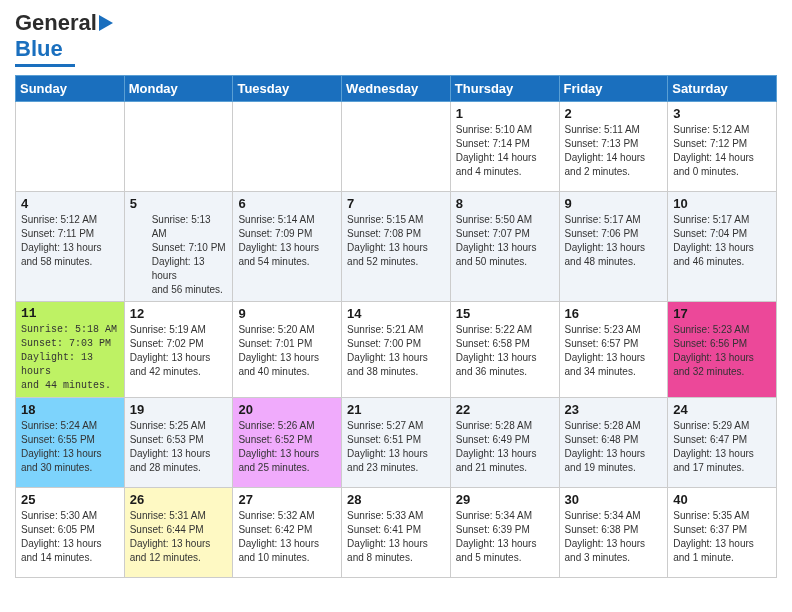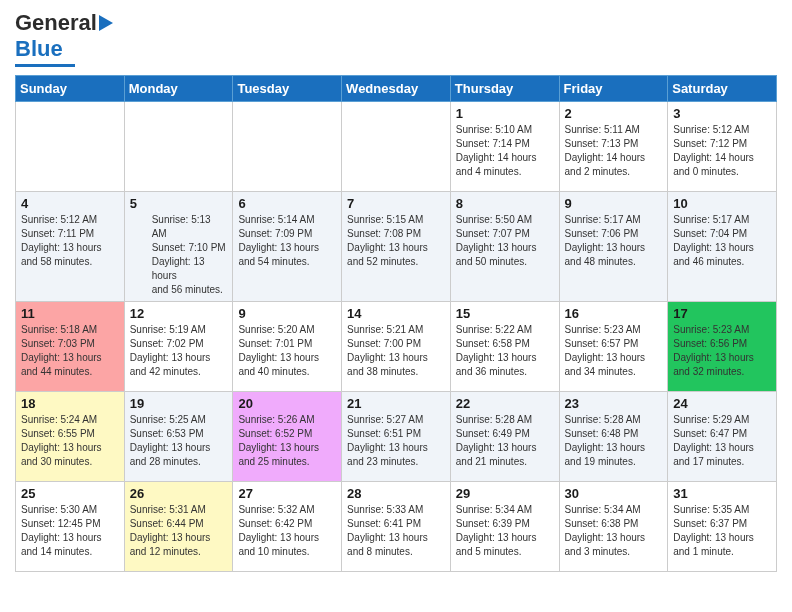--- a/index.html
+++ b/index.html
@@ -208,21 +208,21 @@
           </td>
           <td style="background: rgb(240, 244, 249);">
             <div class="day-number">10</div>
             <div class="day-info" style="white-space: pre-line;">Sunrise: 5:17 AM
 Sunset: 7:04 PM
 Daylight: 13 hours
 and 46 minutes.</div>
           </td>
         </tr>
         <tr>
-          <td style="background: #fca5a5;">
+          <td style="background: #bef264; font-family: Liberation Mono, monospace;">
             <div class="day-number">11</div>
             <div class="day-info" style="white-space: pre-line;">Sunrise: 5:18 AM
 Sunset: 7:03 PM
 Daylight: 13 hours
 and 44 minutes.</div>
           </td>
           <td style="background: rgb(255, 255, 255);">
             <div class="day-number">12</div>
             <div class="day-info" style="white-space: pre-line;">Sunrise: 5:19 AM
 Sunset: 7:02 PM
@@ -250,30 +250,30 @@
 Daylight: 13 hours
 and 36 minutes.</div>
           </td>
           <td style="background: rgb(255, 255, 255);">
             <div class="day-number">16</div>
             <div class="day-info" style="white-space: pre-line;">Sunrise: 5:23 AM
 Sunset: 6:57 PM
 Daylight: 13 hours
 and 34 minutes.</div>
           </td>
-          <td style="background: #22c55e;">
+          <td style="background: #ec4899;">
             <div class="day-number">17</div>
             <div class="day-info" style="white-space: pre-line;">Sunrise: 5:23 AM
 Sunset: 6:56 PM
 Daylight: 13 hours
 and 32 minutes.</div>
           </td>
         </tr>
         <tr>
-          <td style="background: #fef9c3;">
+          <td style="background: #7dd3fc;">
             <div class="day-number">18</div>
             <div class="day-info" style="white-space: pre-line;">Sunrise: 5:24 AM
 Sunset: 6:55 PM
 Daylight: 13 hours
 and 30 minutes.</div>
           </td>
           <td style="background: rgb(240, 244, 249);">
             <div class="day-number">19</div>
             <div class="day-info" style="white-space: pre-line;">Sunrise: 5:25 AM
 Sunset: 6:53 PM
@@ -313,21 +313,21 @@
             <div class="day-info" style="white-space: pre-line;">Sunrise: 5:29 AM
 Sunset: 6:47 PM
 Daylight: 13 hours
 and 17 minutes.</div>
           </td>
         </tr>
         <tr>
           <td style="background: rgb(255, 255, 255);">
             <div class="day-number">25</div>
             <div class="day-info" style="white-space: pre-line;">Sunrise: 5:30 AM
-Sunset: 12:45 PM
+Sunset: 6:05 PM
 Daylight: 13 hours
 and 14 minutes.</div>
           </td>
           <td style="background: #fef9c3;">
             <div class="day-number">26</div>
             <div class="day-info" style="white-space: pre-line;">Sunrise: 5:31 AM
 Sunset: 6:44 PM
 Daylight: 13 hours
 and 12 minutes.</div>
           </td>
@@ -353,21 +353,21 @@
 and 5 minutes.</div>
           </td>
           <td style="background: rgb(255, 255, 255);">
             <div class="day-number">30</div>
             <div class="day-info" style="white-space: pre-line;">Sunrise: 5:34 AM
 Sunset: 6:38 PM
 Daylight: 13 hours
 and 3 minutes.</div>
           </td>
           <td style="background: rgb(255, 255, 255);">
-            <div class="day-number">31</div>
+            <div class="day-number">40</div>
             <div class="day-info" style="white-space: pre-line;">Sunrise: 5:35 AM
 Sunset: 6:37 PM
 Daylight: 13 hours
 and 1 minute.</div>
           </td>
         </tr>
       </tbody>
   </table>
 </div>
 

